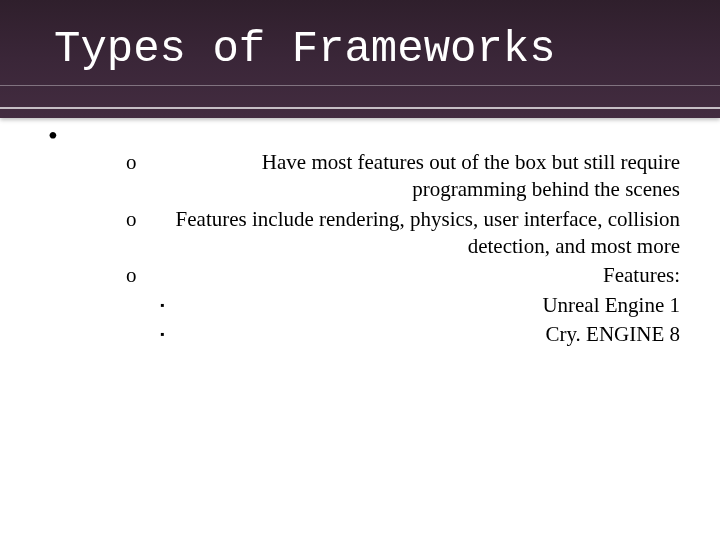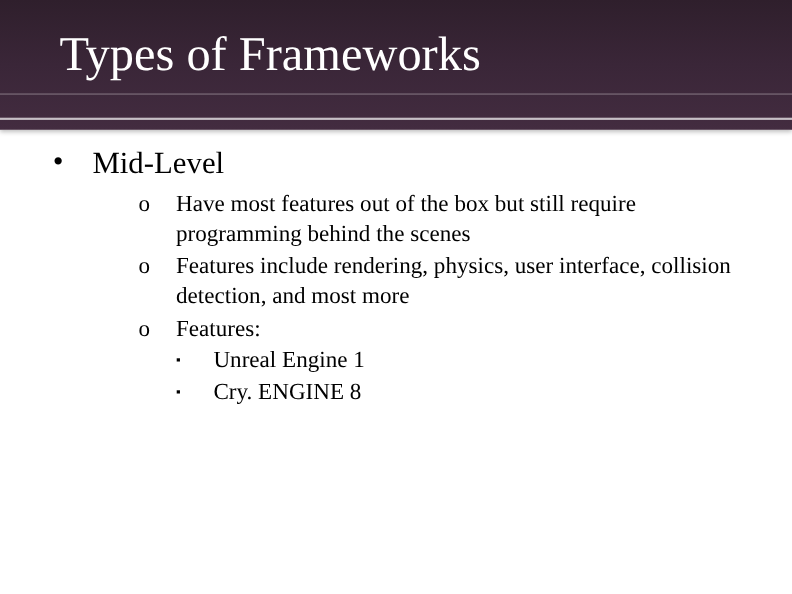--- a/index.html
+++ b/index.html
@@ -37,21 +37,21 @@
     height: 2px;
     background: rgba(255,255,255,0.7);
   }
   .title {
     position: absolute;
     left: 54px;
     top: 24px;
     font-size: 44px;
     font-weight: 400;
     color: #ffffff;
-    font-family: Liberation Serif, serif;
+    font-family: Liberation Mono, monospace;
   }
   .content {
     position: absolute;
     left: 48px;
     top: 132px;
     right: 40px;
     font-family: Georgia, "Times New Roman", serif;
   }
   .bullet-row {
     display: flex;
@@ -77,20 +77,21 @@
   .sub-row {
     display: flex;
     margin-bottom: 2px;
   }
   .sub-marker {
     width: 34px;
     flex-shrink: 0;
   }
   .sub-text {
     flex: 1;
+    text-align: right;
   }
   .sq-row {
     display: flex;
     margin-bottom: 2px;
     margin-left: 34px;
   }
   .sq-marker {
     width: 34px;
     flex-shrink: 0;
     font-size: 12px;
@@ -105,21 +106,20 @@
   <div class="rule-top"></div>
   <div class="rule-thick"></div>
 </div>
 
 <div class="title">Types of Frameworks</div>
 
 <div class="content">
 
   <div class="bullet-row">
     <div class="bullet-dot">•</div>
-    <div class="bullet-text">Mid-Level</div>
   </div>
 
   <div class="sublist">
 
     <div class="sub-row">
       <div class="sub-marker">o</div>
       <div class="sub-text">Have most features out of the box but still require programming behind the scenes</div>
     </div>
 
     <div class="sub-row">

